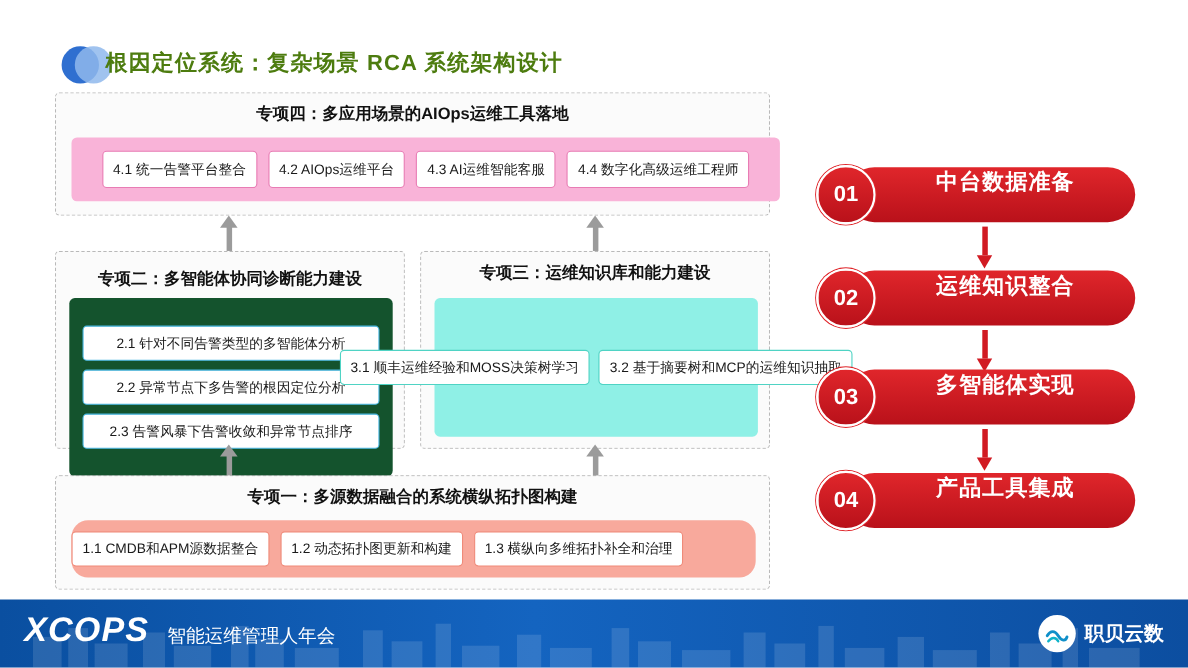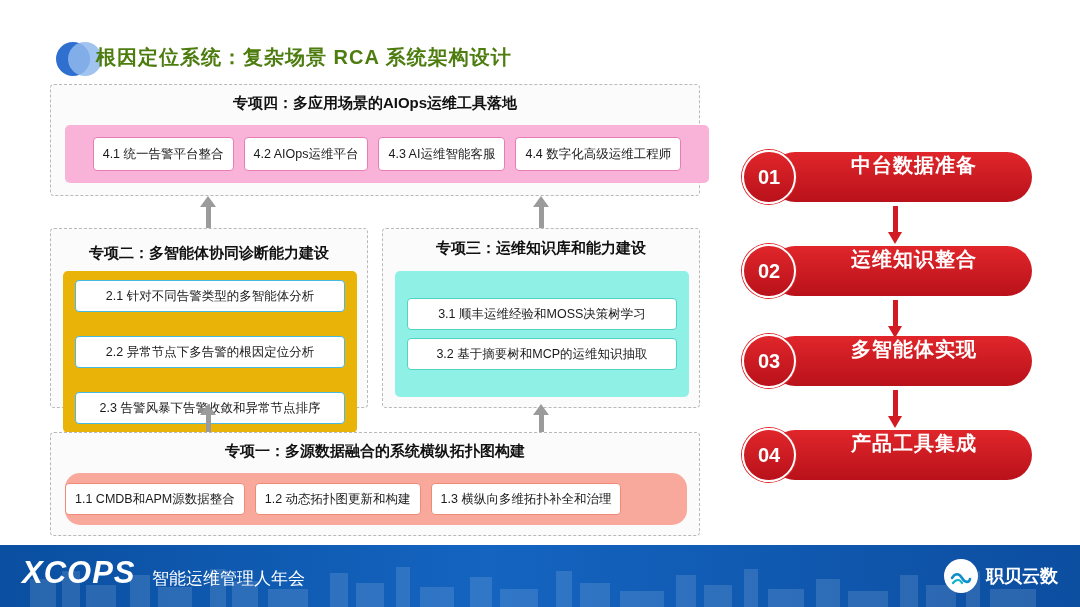--- a/index.html
+++ b/index.html
@@ -37,29 +37,29 @@
   #sec4 .blk-title { margin-top: 9px; font-size: 15px; }
   #sec4 .band { position: absolute; left: 14px; top: 40px; width: 644px; height: 58px;
       background: #f9b3d8; border-radius: 5px; display: flex; align-items: center;
       justify-content: center; }
   #sec4 .pill { border: 1px solid #e87cb4; height: 34px; }
 
   
   #sec2 { left: 50px; top: 228px; width: 318px; height: 180px; }
   #sec2 .blk-title { margin-top: 15px; font-size: 15px; }
   #sec2 .band { position: absolute; left: 12px; top: 42px; width: 294px; height: 162px;
-      background: #eab308; border-radius: 5px; display: flex; flex-direction: column;
-      align-items: center; justify-content: center; gap: 24px; }
+      background: #14532d; border-radius: 5px; display: flex; flex-direction: column;
+      align-items: center; justify-content: center; gap: 8px; }
   #sec2 .pill { border: 1px solid #49b8e4; width: 270px; font-size: 12.5px; }
 
   
   #sec3 { left: 382px; top: 228px; width: 318px; height: 180px; }
   #sec3 .blk-title { margin-top: 10px; font-size: 15px; }
   #sec3 .band { position: absolute; left: 12px; top: 42px; width: 294px; height: 126px;
-      background: #8ff0e6; border-radius: 5px; display: flex; flex-direction: column;
+      background: #8ff0e6; border-radius: 5px; display: flex; flex-direction: row;
       align-items: center; justify-content: center; gap: 8px; }
   #sec3 .pill { border: 1px solid #4fd3c4; width: 270px; font-size: 12.5px; }
 
   
   #sec1 { left: 50px; top: 432px; width: 650px; height: 104px; }
   #sec1 .blk-title { margin-top: 9px; font-size: 15px; }
   #sec1 .band { position: absolute; left: 14px; top: 40px; width: 622px; height: 52px;
       background: #f8a99c; border-radius: 15px; display: flex; align-items: center;
       }
   #sec1 .pill { border: 1px solid #ef8a79; height: 32px; }

